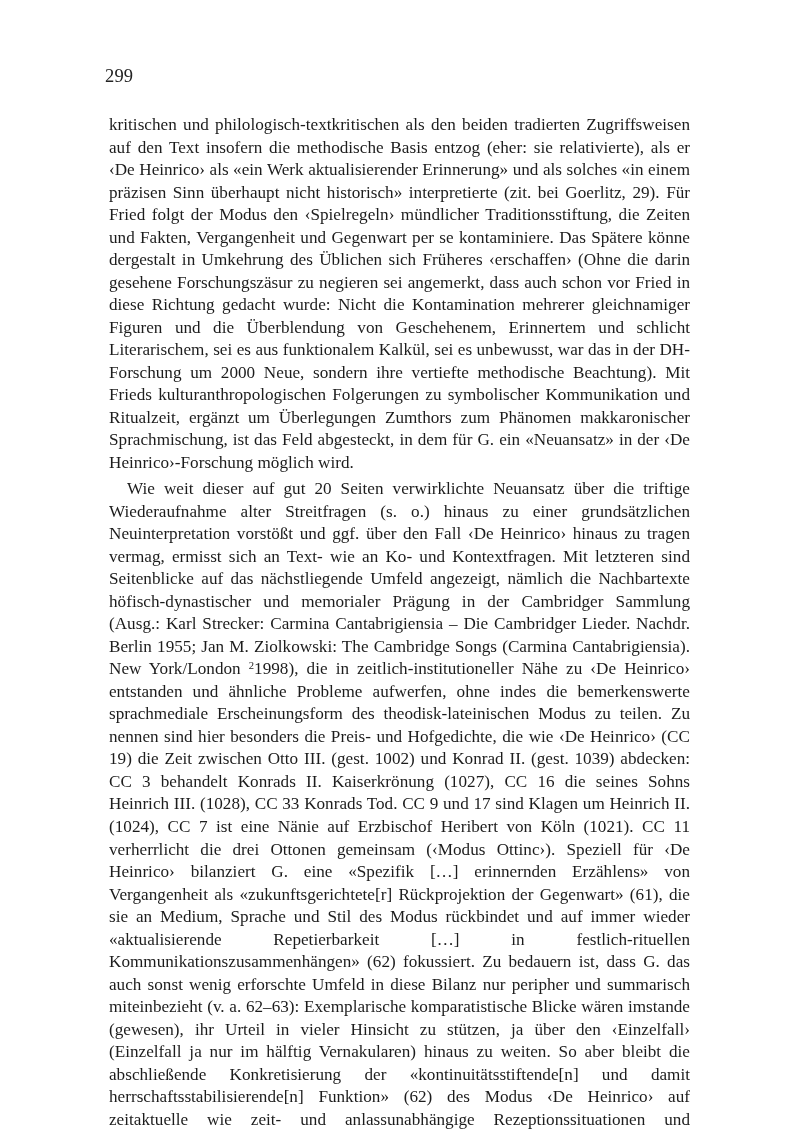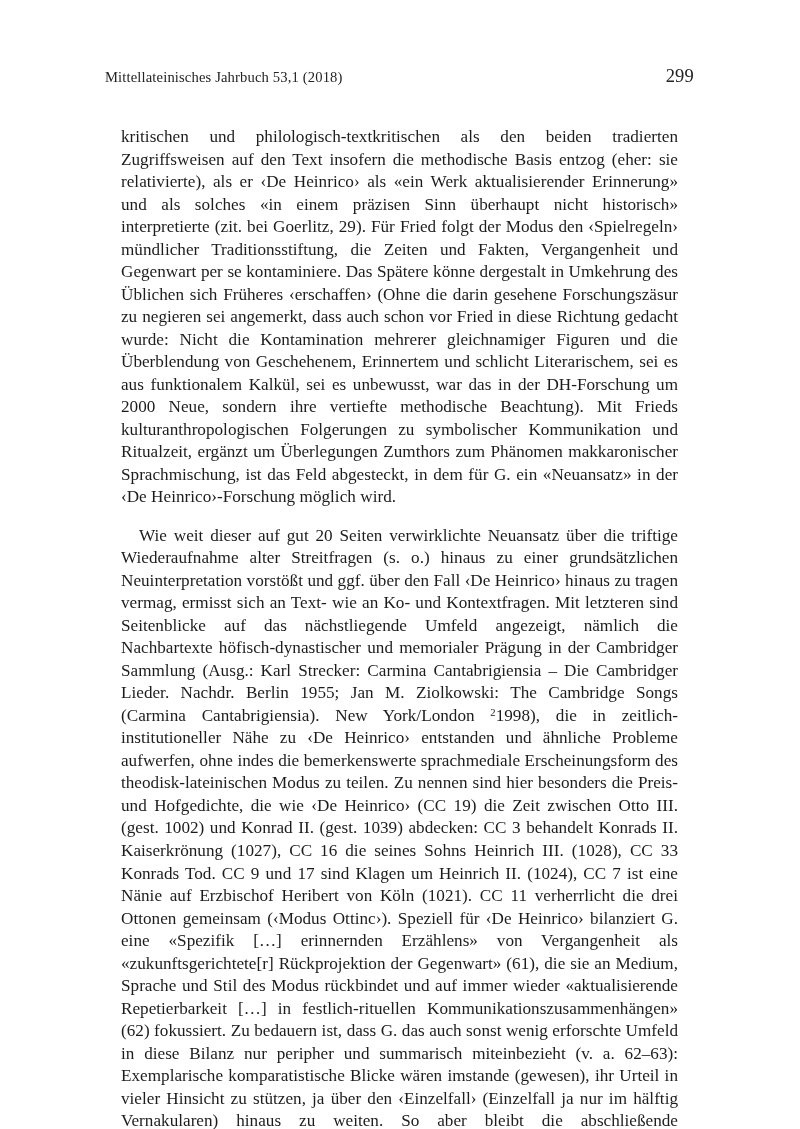--- a/index.html
+++ b/index.html
@@ -49,21 +49,21 @@
 
   
   .text-block {
     position: absolute;
     top: 110px;
     left: 105px;
     width: 589px;
   }
 
   .para {
-    margin: 16px;
+    margin: 4px;
     font-size: 17.15px;
     line-height: 22.52px;
     text-align: justify;
     text-justify: inter-word;
     word-spacing: 0.004em;
     letter-spacing: 0.001em;
     hyphens: none;
     -webkit-hyphens: none;
     color: #1c1c1c;
   }
@@ -81,21 +81,20 @@
     vertical-align: 0.46em;
     line-height: 0;
   }
 </style>
 </head>
 <body>
 
 <div class="page">
 
   <div class="running-head">
-    <span class="head-title">Mittellateinisches Jahrbuch 53,1 (2018)</span>
     <span class="folio">299</span>
   </div>
 
   <div class="text-block">
     <p class="para">kritischen und philologisch-textkritischen als den beiden tradierten Zugriffsweisen auf den Text insofern die methodische Basis entzog (eher: sie relativierte), als er ‹De Heinrico› als «ein Werk aktualisierender Erinnerung» und als solches «in einem präzisen Sinn überhaupt nicht historisch» interpretierte (zit. bei Goerlitz, 29). Für Fried folgt der Modus den ‹Spielregeln› mündlicher Traditionsstiftung, die Zeiten und Fakten, Vergangenheit und Gegenwart per se kontaminiere. Das Spätere könne dergestalt in Umkehrung des Üblichen sich Früheres ‹erschaffen› (Ohne die darin gesehene Forschungszäsur zu negieren sei angemerkt, dass auch schon vor Fried in diese Richtung gedacht wurde: Nicht die Kontamination mehrerer gleichnamiger Figuren und die Überblendung von Geschehenem, Erinnertem und schlicht Literarischem, sei es aus funktionalem Kalkül, sei es unbewusst, war das in der DH-Forschung um 2000 Neue, sondern ihre vertiefte methodische Beachtung). Mit Frieds kulturanthropologischen Folgerungen zu symbolischer Kommunikation und Ritualzeit, ergänzt um Überlegungen Zumthors zum Phänomen makkaronischer Sprachmischung, ist das Feld abgesteckt, in dem für G. ein «Neuansatz» in der ‹De Heinrico›-Forschung möglich wird.</p>
     <p class="para">Wie weit dieser auf gut 20 Seiten verwirklichte Neuansatz über die triftige Wiederaufnahme alter Streitfragen (s. o.) hinaus zu einer grundsätzlichen Neuinterpretation vorstößt und ggf. über den Fall ‹De Heinrico› hinaus zu tragen vermag, ermisst sich an Text- wie an Ko- und Kontextfragen. Mit letzteren sind Seitenblicke auf das nächstliegende Umfeld angezeigt, nämlich die Nachbartexte höfisch-dynastischer und memorialer Prägung in der Cambridger Sammlung (Ausg.: Karl Strecker: Carmina Cantabrigiensia – Die Cambridger Lieder. Nachdr. Berlin 1955; Jan M. Ziolkowski: The Cambridge Songs (Carmina Cantabrigiensia). New York/London <sup>2</sup>1998), die in zeitlich-institutioneller Nähe zu ‹De Heinrico› entstanden und ähnliche Probleme aufwerfen, ohne indes die bemerkenswerte sprachmediale Erscheinungsform des theodisk-lateinischen Modus zu teilen. Zu nennen sind hier besonders die Preis- und Hofgedichte, die wie ‹De Heinrico› (CC 19) die Zeit zwischen Otto III. (gest. 1002) und Konrad II. (gest. 1039) abdecken: CC 3 behandelt Konrads II. Kaiserkrönung (1027), CC 16 die seines Sohns Heinrich III. (1028), CC 33 Konrads Tod. CC 9 und 17 sind Klagen um Heinrich II. (1024), CC 7 ist eine Nänie auf Erzbischof Heribert von Köln (1021). CC 11 verherrlicht die drei Ottonen gemeinsam (‹Modus Ottinc›). Speziell für ‹De Heinrico› bilanziert G. eine «Spezifik […] erinnernden Erzählens» von Vergangenheit als «zukunftsgerichtete[r] Rückprojektion der Gegenwart» (61), die sie an Medium, Sprache und Stil des Modus rückbindet und auf immer wieder «aktualisierende Repetierbarkeit […] in festlich-rituellen Kommunikationszusammenhängen» (62) fokussiert. Zu bedauern ist, dass G. das auch sonst wenig erforschte Umfeld in diese Bilanz nur peripher und summarisch miteinbezieht (v. a. 62–63): Exemplarische komparatistische Blicke wären imstande (gewesen), ihr Urteil in vieler Hinsicht zu stützen, ja über den ‹Einzelfall› (Einzelfall ja nur im hälftig Vernakularen) hinaus zu weiten. So aber bleibt die abschließende Konkretisierung der «kontinuitätsstiftende[n] und damit herrschaftsstabilisierende[n] Funktion» (62) des Modus ‹De Heinrico› auf zeitaktuelle wie zeit- und anlassunabhängige Rezeptionssituationen und entsprechend unterschiedliche Entstehungskontexte als Ergebnis</p>
   </div>
 
 </div>
 

